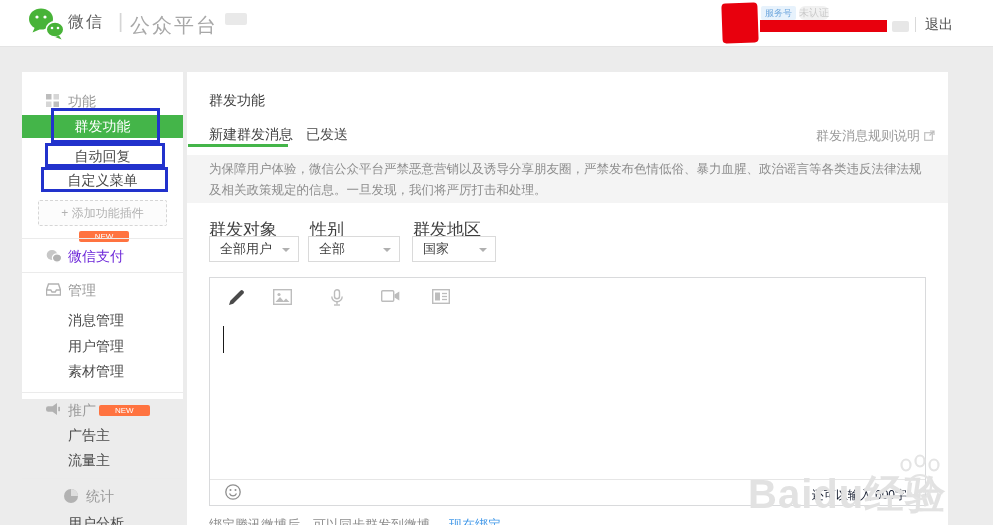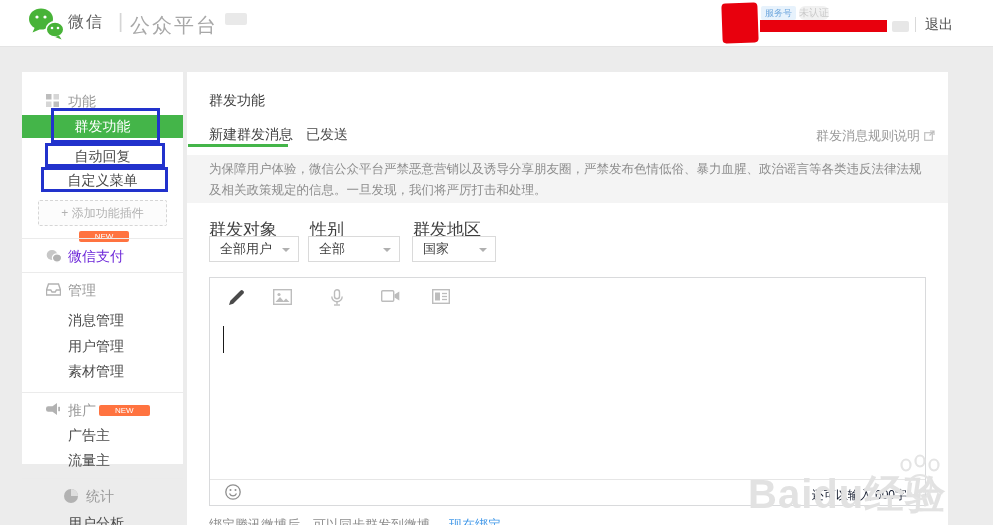--- a/index.html
+++ b/index.html
@@ -16,21 +16,21 @@
   .hdr-brand-badge { position:absolute; left:225px; top:13px; width:22px; height:12px; background:#e9e9e9; border-radius:2px; }
   .avatar-redact { position:absolute; left:722px; top:3px; width:36px; height:40px; background:#e8000d; border-radius:4px; transform:rotate(-2deg); }
   .acct-badge1 { position:absolute; left:761px; top:6px; height:14px; line-height:14px; padding:0 4px; font-size:9px; background:#e7f2fc; color:#6fa7dd; border-radius:2px; }
   .acct-badge2 { position:absolute; left:799px; top:6px; height:14px; line-height:14px; padding:0 0; font-size:10px; background:#f1f1f1; color:#c9c9c9; border-radius:6px; }
   .name-redact { position:absolute; left:760px; top:20px; width:127px; height:12px; background:#e8000d; }
   .acct-mini-badge { position:absolute; left:892px; top:21px; width:17px; height:11px; background:#e7e7e7; border-radius:2px; }
   .hdr-sep { position:absolute; left:915px; top:17px; width:1px; height:15px; background:#d9d9d9; }
   .logout { position:absolute; left:925px; top:16px; font-size:14px; color:#4c4c4c; cursor:pointer; }
 
   
-  .sidebar { position:absolute; left:22px; top:72px; width:161px; height:392px; background:#ffffff; }
+  .sidebar { position:absolute; left:22px; top:72px; width:161px; height:327px; background:#ffffff; }
   .s-head { position:absolute; left:0; width:161px; height:16px; font-size:14px; color:#9a9a9a; }
   .s-head .s-ico { position:absolute; left:24px; top:1px; }
   .s-head .s-txt { position:absolute; left:46px; top:0; }
   .s-item-c { position:absolute; left:0; width:161px; height:23px; line-height:23px; text-align:center; font-size:14px; color:#4a4a4a; cursor:pointer; }
   .s-item-active { background:#44b549; color:#ffffff; }
   .s-sub { position:absolute; left:46px; height:16px; line-height:16px; font-size:14px; color:#4a4a4a; cursor:pointer; }
   .s-divider { position:absolute; left:0; width:161px; height:1px; background:#ebebeb; }
   .s-addbtn { position:absolute; left:16px; top:128px; width:129px; height:26px; border:1px dashed #d6d6d6; border-radius:2px; text-align:center; line-height:24px; font-size:12px; color:#b2b2b2; cursor:pointer; background:#fcfcfc; }
   .new-badge { display:inline-block; margin-left:3px; padding:0 16px; height:11px; line-height:11px; font-size:8px; background:#ff7340; color:#ffffff; border-radius:2px; vertical-align:2px; }
   .anno-box { position:absolute; border:3px solid #2232cc; z-index:6; pointer-events:none; }

